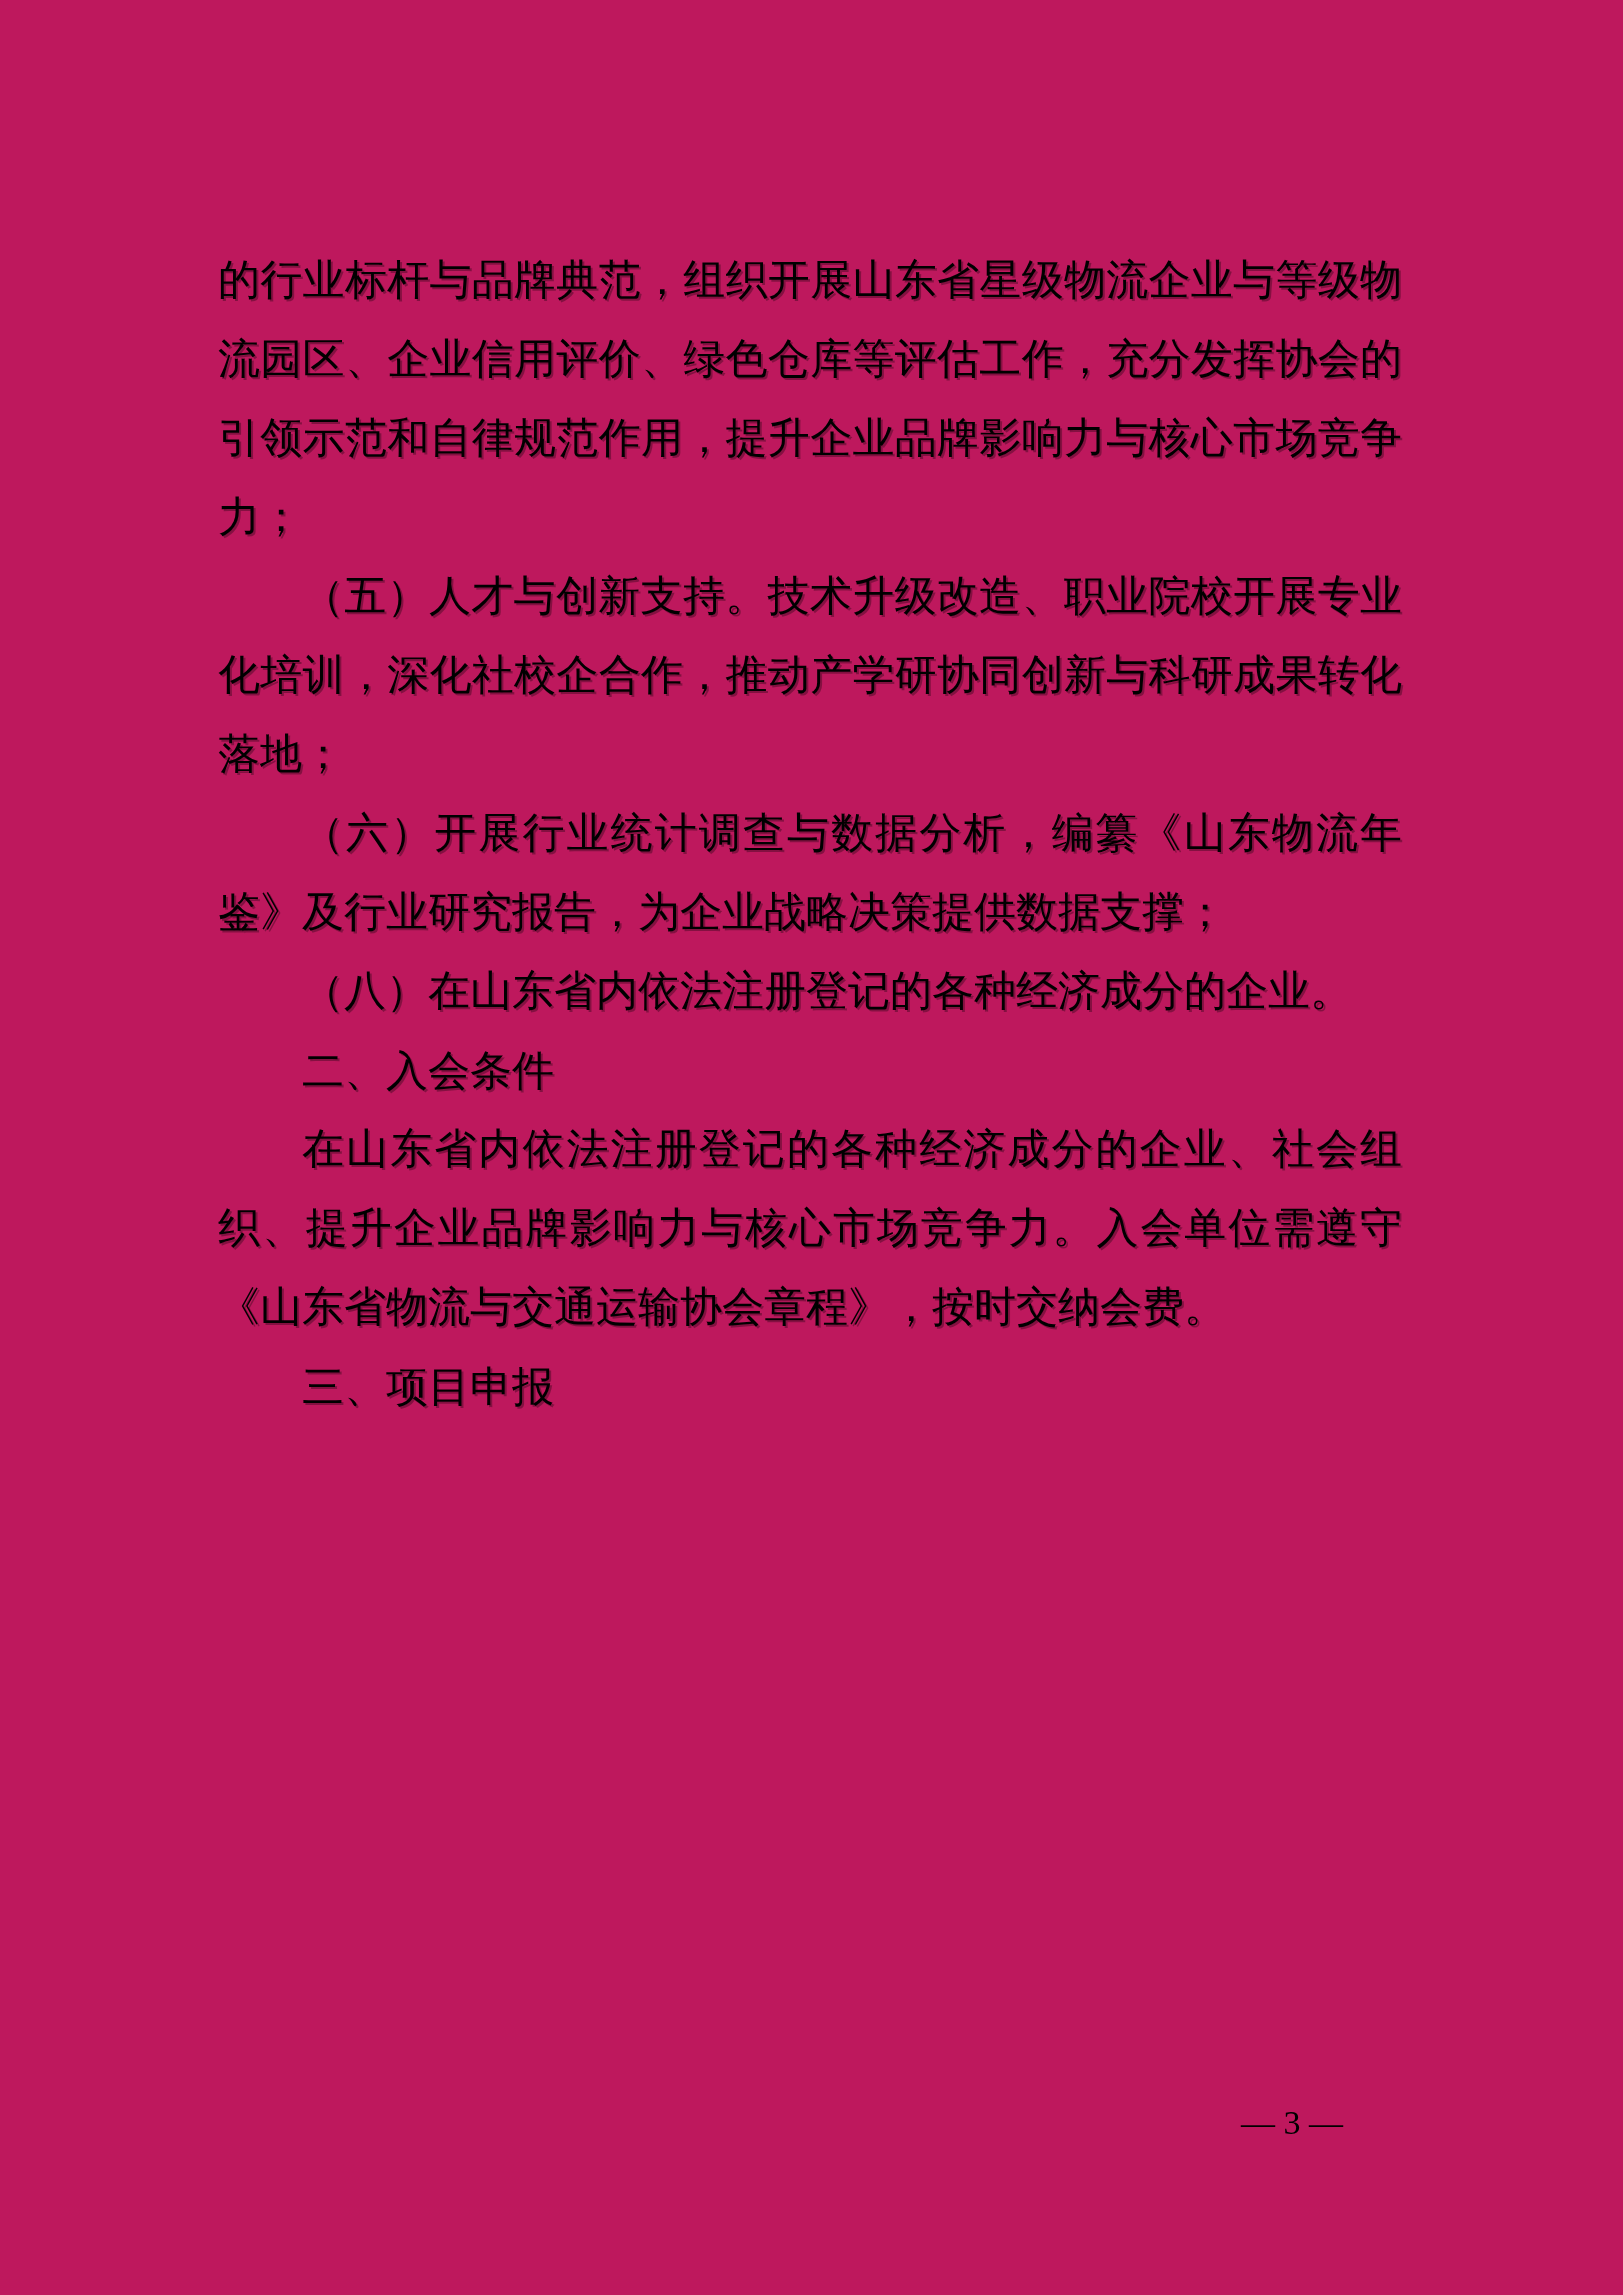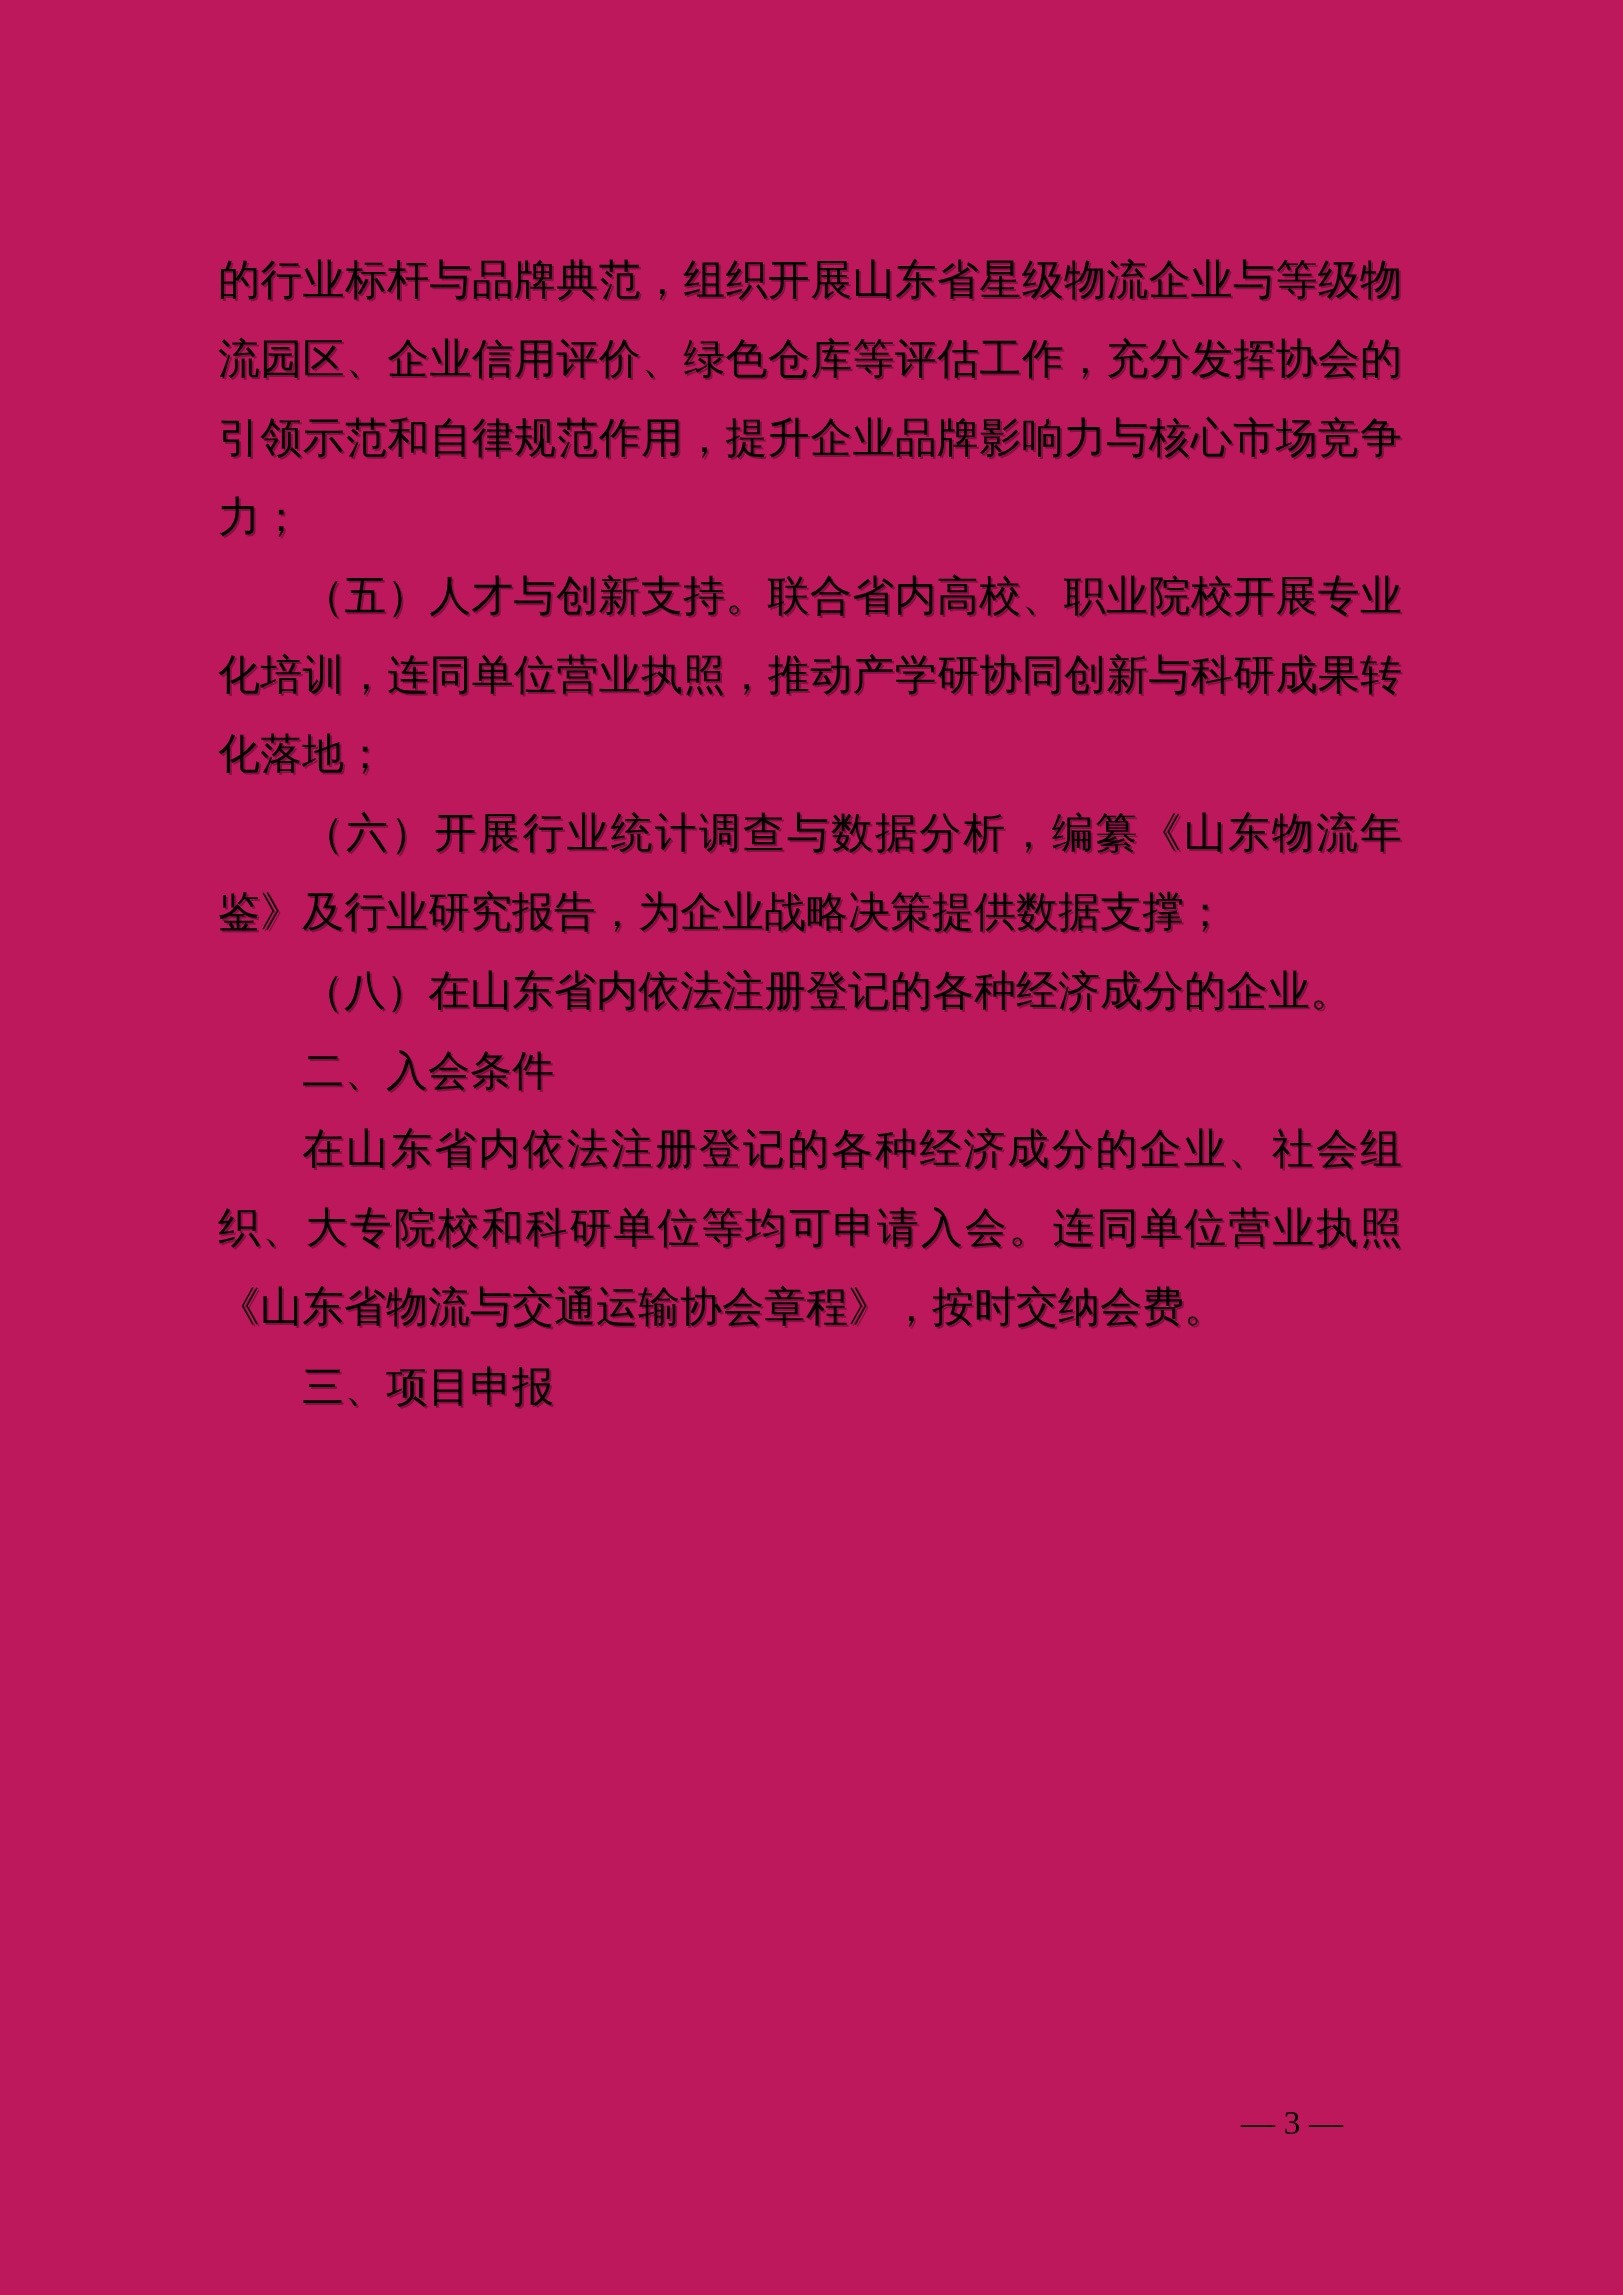--- a/index.html
+++ b/index.html
@@ -51,22 +51,22 @@
     color: #000000;
     white-space: nowrap;
   }
 </style>
 </head>
 <body>
 
 <div class="page">
   <main class="content">
     <p class="continued">的行业标杆与品牌典范，组织开展山东省星级物流企业与等级物流园区、企业信用评价、绿色仓库等评估工作，充分发挥协会的引领示范和自律规范作用，提升企业品牌影响力与核心市场竞争力；</p>
-    <p>（五）人才与创新支持。联合省内高校、职业院校开展专业化培训，连同单位营业执照，推动产学研协同创新与科研成果转化落地；</p>
+    <p>（五）人才与创新支持。技术升级改造、职业院校开展专业化培训，深化社校企合作，推动产学研协同创新与科研成果转化落地；</p>
     <p>（六）开展行业统计调查与数据分析，编纂《山东物流年鉴》及行业研究报告，为企业战略决策提供数据支撑；</p>
     <p>（八）在山东省内依法注册登记的各种经济成分的企业。</p>
     <p class="heading">二、入会条件</p>
-    <p>在山东省内依法注册登记的各种经济成分的企业、社会组织、大专院校和科研单位等均可申请入会。连同单位营业执照《山东省物流与交通运输协会章程》，按时交纳会费。</p>
+    <p>在山东省内依法注册登记的各种经济成分的企业、社会组织、提升企业品牌影响力与核心市场竞争力。入会单位需遵守《山东省物流与交通运输协会章程》，按时交纳会费。</p>
     <p class="heading">三、项目申报</p>
   </main>
   <span class="page-number">— 3 —</span>
 </div>
 
 
 </body></html>

